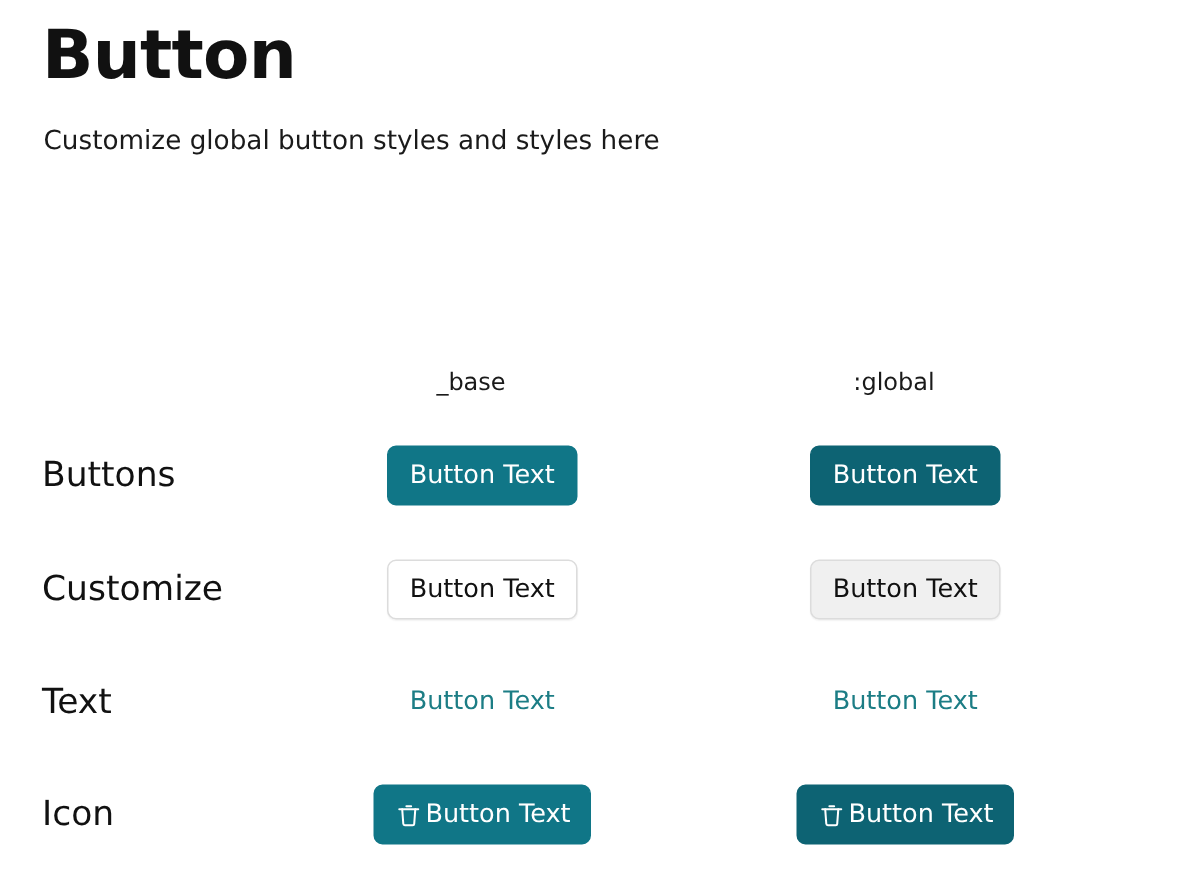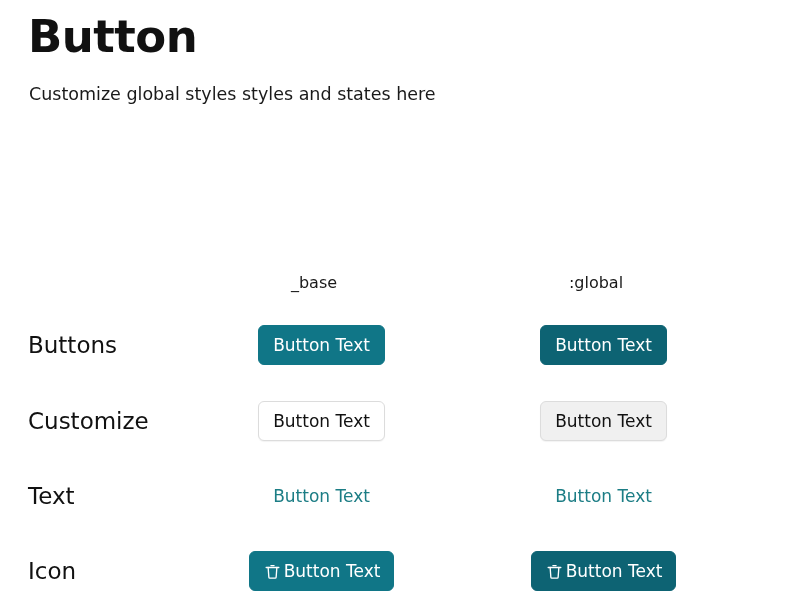--- a/index.html
+++ b/index.html
@@ -47,21 +47,20 @@
   .matrix {
     position: absolute;
     left: 0;
     top: 245px;
     width: 800px;
   }
 
   .col-headers {
     position: relative;
     height: 34px;
-    margin-top: 28px;
   }
   .col-header {
     position: absolute;
     top: 0;
     font-size: 16px;
     color: #1a1a1a;
     text-align: center;
     white-space: nowrap;
   }
   .col-header.c0 { left: 241px; width: 146px; }
@@ -164,21 +163,21 @@
     flex: none;
   }
   .icon-trash svg { display: block; }
 </style>
 </head>
 <body>
 
 <div class="page">
 
   <div class="page-title">Button</div>
-  <div class="page-subtitle">Customize global styles styles and states here</div>
+  <div class="page-subtitle">Customize global button styles and styles here</div>
 
   <div class="matrix">
 
     <div class="col-headers">
       <div class="col-header c0">_base</div>
       <div class="col-header c1">:global</div>
     </div>
 
     <div class="row r-primary">
       <div class="row-label">Buttons</div>

